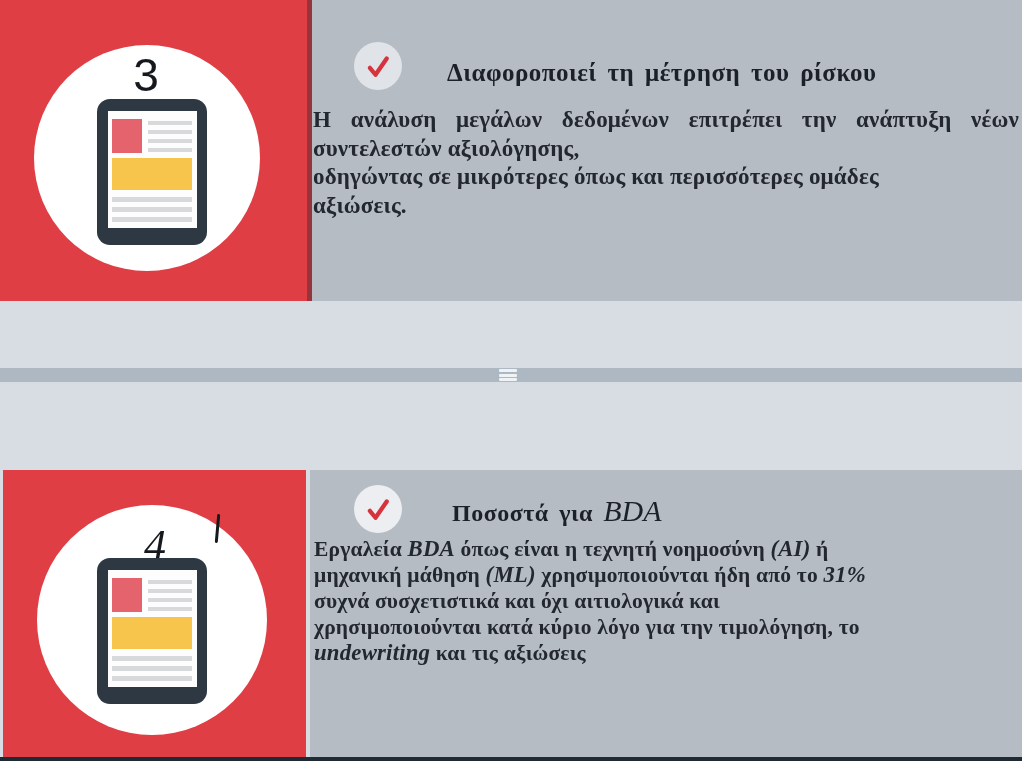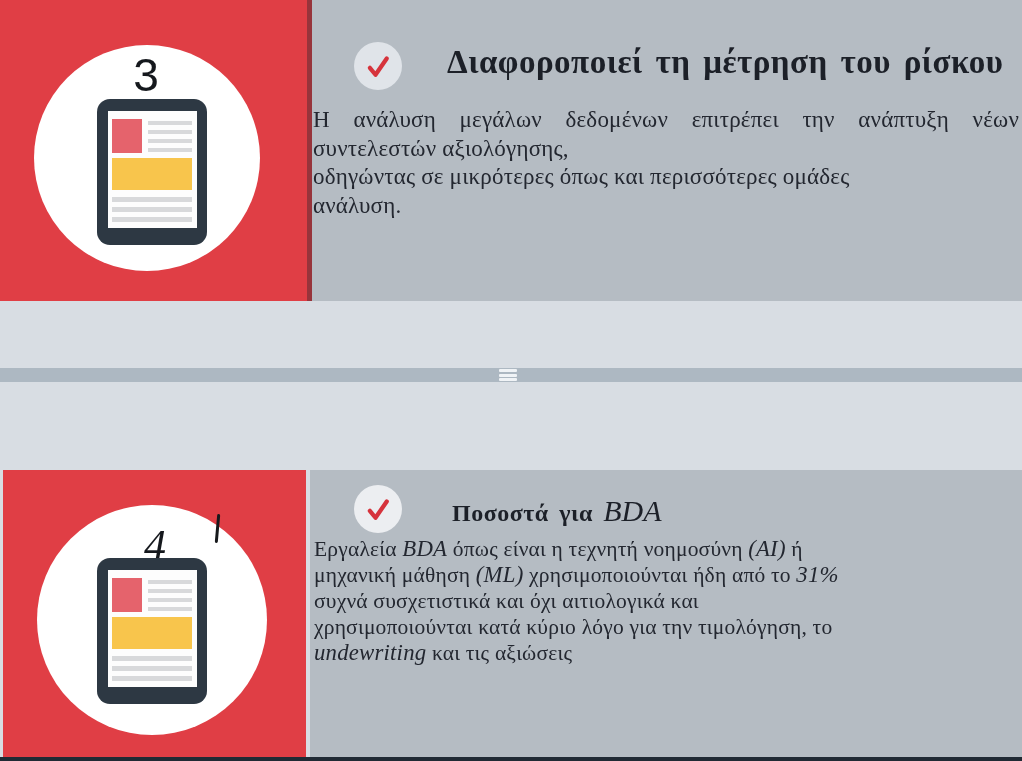--- a/index.html
+++ b/index.html
@@ -29,25 +29,25 @@
   .screen .ln-b { left:4px; right:5px; height:5px; }
 
   
   .check-circle { position:absolute; width:48px; height:48px; border-radius:50%;
                   display:flex; align-items:center; justify-content:center; }
   .check-circle.c-top { background:#e0e4e9; }
   .check-circle.c-bot { background:#eceef1; }
 
   
   .panel-title { position:absolute; font-weight:bold; color:#1c2028; letter-spacing:.5px; word-spacing:4px; white-space:nowrap; }
-  .t-top { font-size:33px; }
+  .t-top { font-size:25px;margin-top:15px; }
   .t-bot { font-size:24px; }
   .title-accent { font-family:cursive; font-style:italic; font-weight:400; font-size:30px; letter-spacing:0; word-spacing:0; }
 
-  .body-block { position:absolute; color:#232730; }
+  .body-block { position:absolute; color:#232730;font-weight:bold; }
   .body-top { font-size:23px; line-height:28.5px; width:706px; letter-spacing:.2px; }
   .body-top .body-line.justify { text-align:justify; text-align-last:justify; }
   .body-bot { font-size:21.5px; line-height:26px; width:708px; letter-spacing:.2px; }
   .body-line { white-space:nowrap; }
   .seg-serif { font-family:"Liberation Serif", serif;text-align:center; }
   .seg-script { font-family:cursive; font-style:italic; font-size:1.06em; }
 
   
   .divider-band { position:absolute; left:0; width:1022px; top:368px; height:14px; background:#adb8c2; }
   .drag-handle { position:absolute; left:499px; top:369px; width:18px; height:12px;
@@ -86,21 +86,21 @@
         <path d="M5.5 13.5l4.5 5.5 9-13" fill="none" stroke="#d6333c" stroke-width="3.4" stroke-linecap="round" stroke-linejoin="round"></path>
       </svg>
   </div>
 
   <div class="panel-title t-top" style="left:447px; top:44px;">Διαφοροποιεί τη μέτρηση του ρίσκου</div>
 
   <div class="body-block body-top" style="left:313px; top:106px;">
     <div class="body-line justify">Η ανάλυση μεγάλων δεδομένων επιτρέπει την ανάπτυξη νέων</div>
     <div class="body-line">συντελεστών αξιολόγησης,</div>
     <div class="body-line">οδηγώντας σε μικρότερες όπως και περισσότερες ομάδες</div>
-    <div class="body-line">ανάλυση.</div>
+    <div class="body-line">αξιώσεις.</div>
   </div>
 </div>
 
 <div class="divider-band"></div>
 <div class="drag-handle">
   <div class="bar"></div>
   <div class="bar"></div>
   <div class="bar"></div>
 </div>
 

